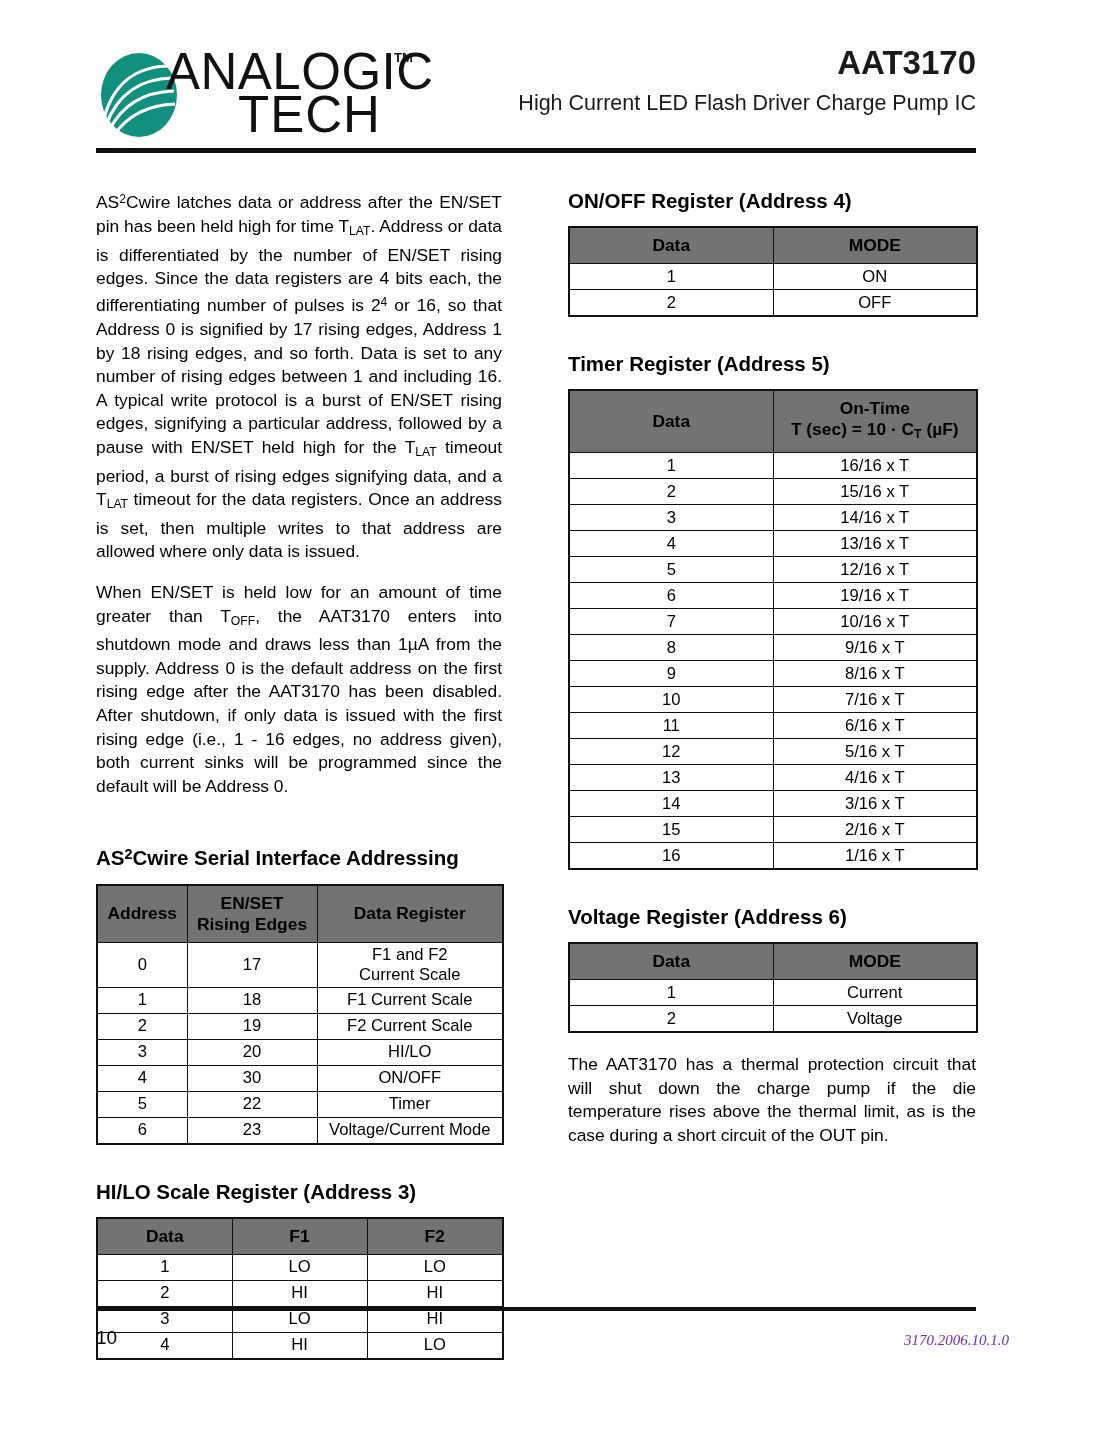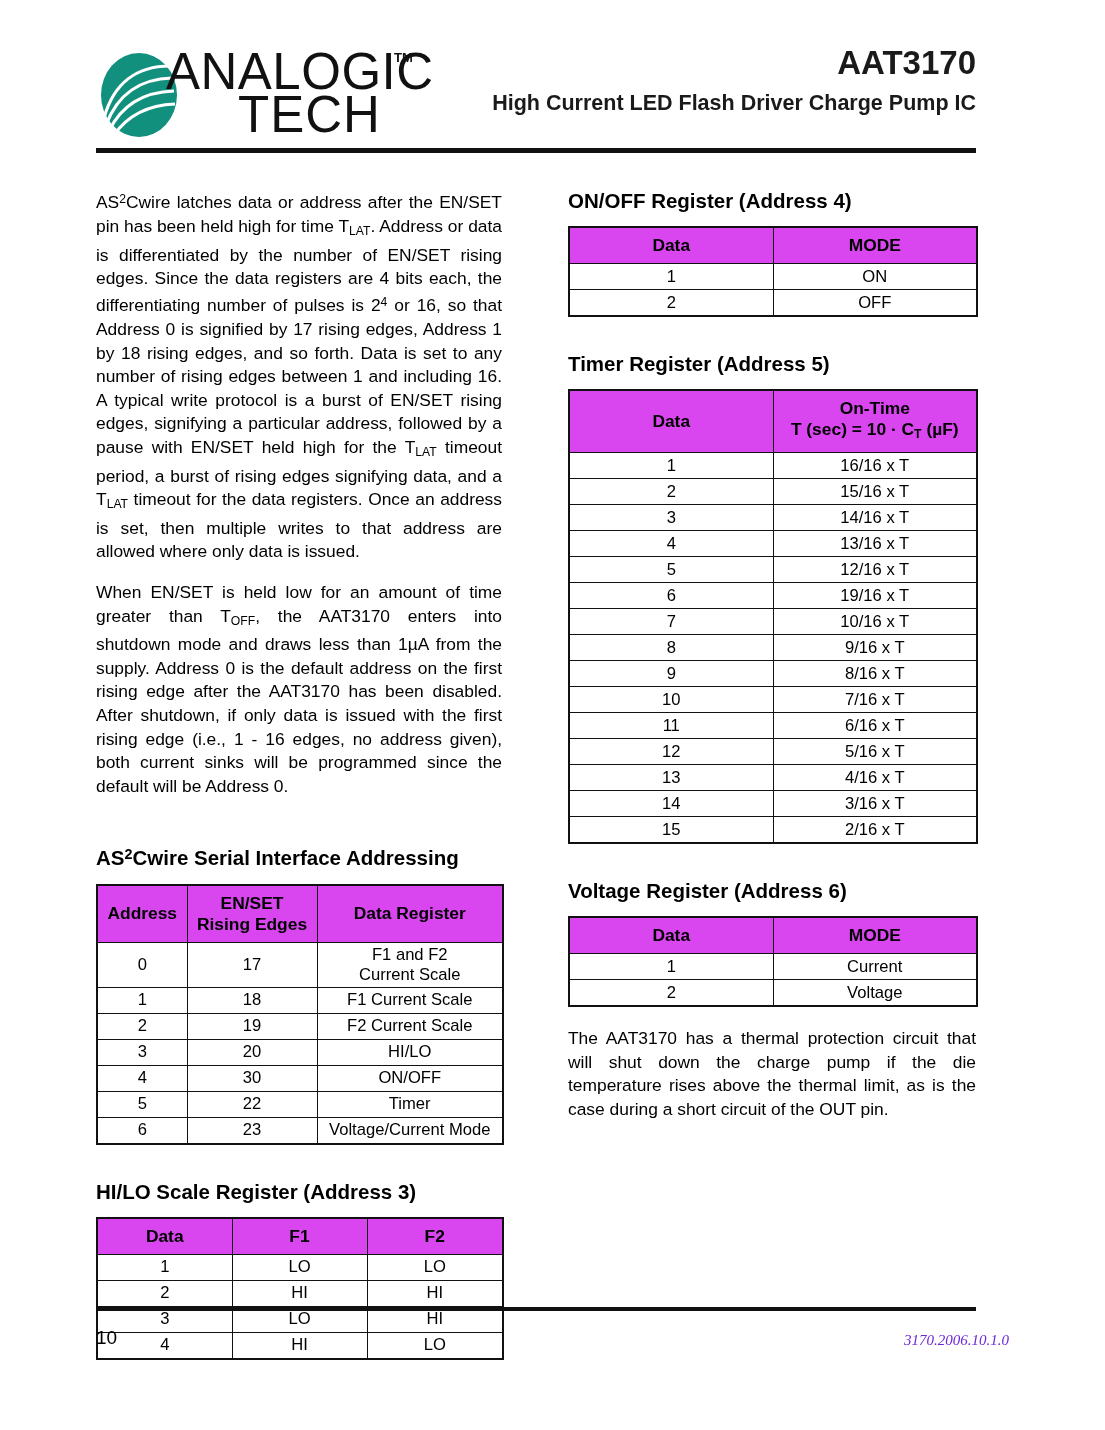--- a/index.html
+++ b/index.html
@@ -88,21 +88,21 @@
     font-weight: 700;
     letter-spacing: 0px;
     color: #1a1a1a;
     white-space: nowrap;
   }
   .hdr-sub {
     position: absolute;
     right: 0px;
     top: 53px;
     font-size: 21.5px;
-    font-weight: 700;
+    font-weight: 400;
     color: #1a1a1a;
     white-space: nowrap;
   }
   #header-rule {
     position: absolute;
     left: 96px;
     top: 148px;
     width: 880px;
     height: 5px;
     background: #111111;
@@ -153,21 +153,21 @@
     border: 2.5px solid #111111;
   }
   table.reg th, table.reg td {
     border: 1.4px solid #111111;
     text-align: center;
     font-size: 16.6px;
     color: #000000;
     padding: 2px 3px;
   }
   table.reg th {
-    background: #d946ef;
+    background: #737373;
     font-weight: 700;
     font-size: 17.4px;
     line-height: 21px;
     padding: 7px 3px;
   }
   table.reg td {
     background: #ffffff;
     height: 21px;
     line-height: 20px;
     font-weight: 400;
@@ -430,20 +430,24 @@
             <td>4/16 x T</td>
           </tr>
         <tr>
             <td>14</td>
             <td>3/16 x T</td>
           </tr>
         <tr>
             <td>15</td>
             <td>2/16 x T</td>
           </tr>
+        <tr>
+            <td>16</td>
+            <td>1/16 x T</td>
+          </tr>
       </tbody>
     </table>
 
     <div class="spacer-lg"></div>
 
     <h2 class="sec">Voltage Register (Address 6)</h2>
 
     <table class="reg">
       <colgroup>
           <col style="width:204px">

